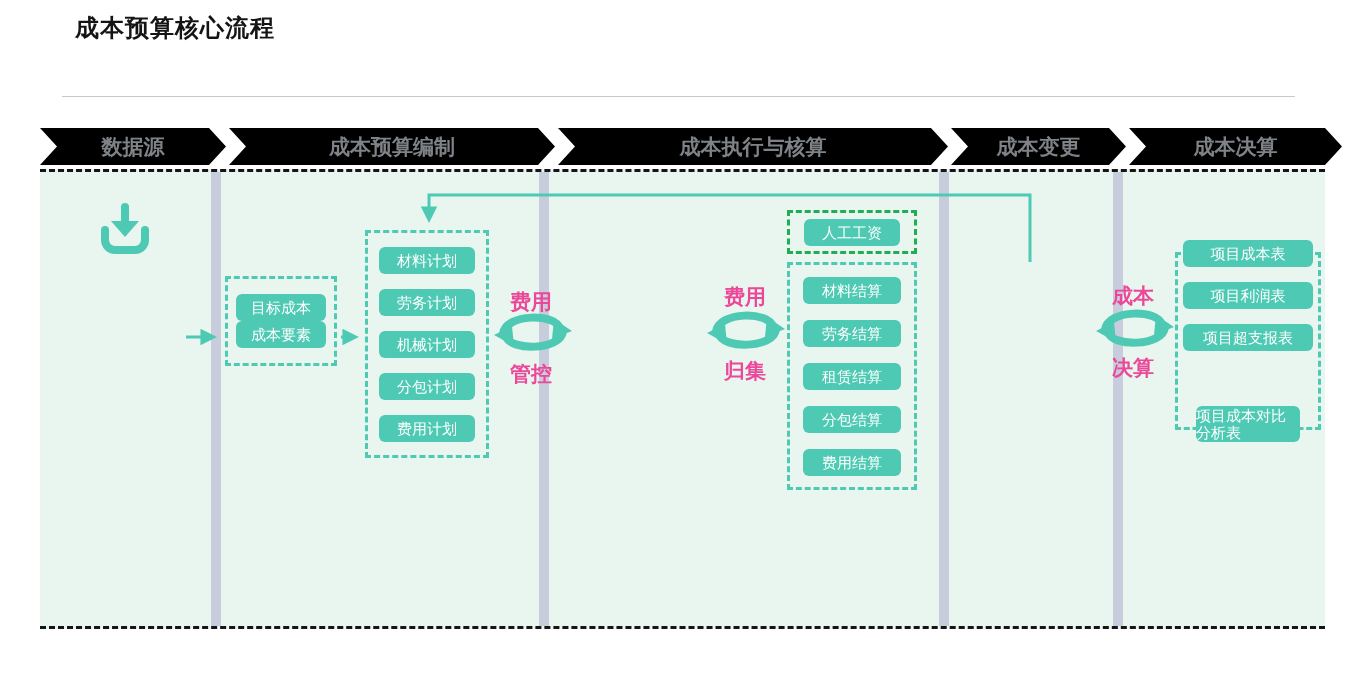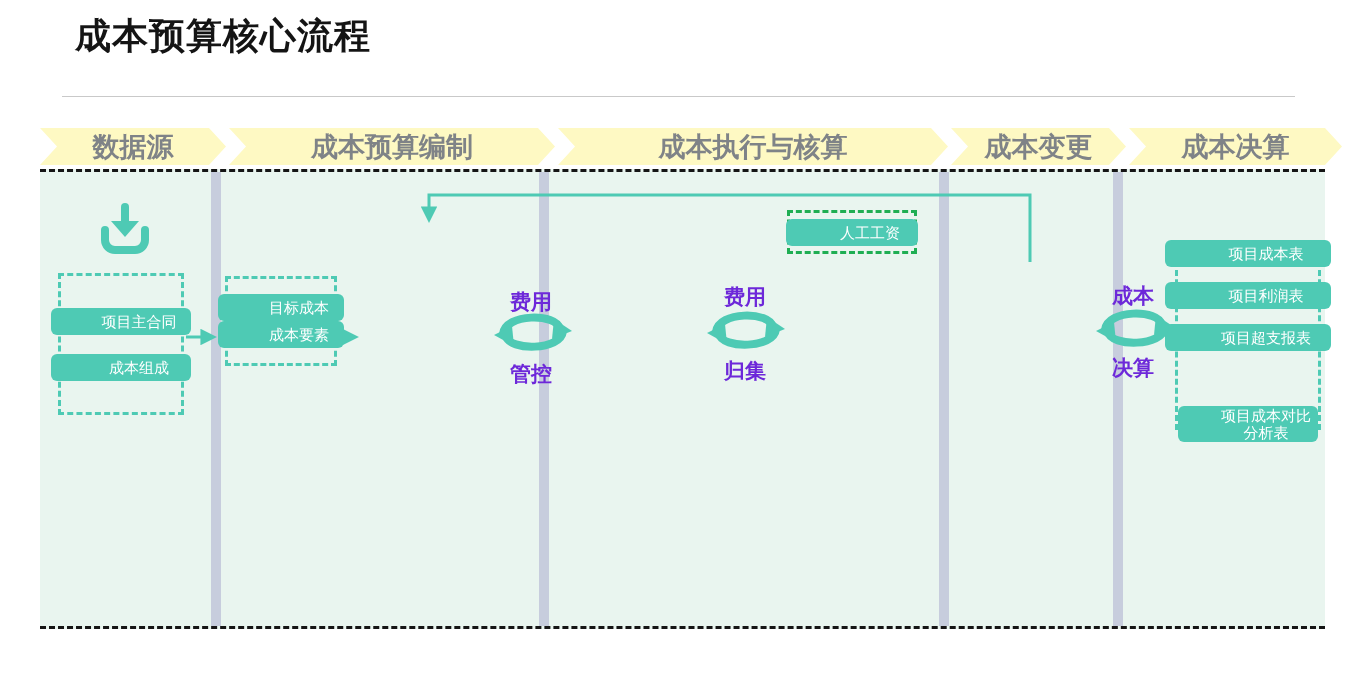--- a/index.html
+++ b/index.html
@@ -1,51 +1,51 @@
 <!DOCTYPE html>
 <html><head>
 <meta charset="utf-8">
 <style>
   html,body{margin:0;padding:0;background:#fff;}
   .page{position:relative;width:1358px;height:699px;background:#ffffff;
         font-family:"Liberation Sans","DejaVu Sans",sans-serif;overflow:hidden;}
-  .title{position:absolute;left:75px;top:12px;margin:0;font-size:36px;font-weight:900;
+  .title{position:absolute;left:75px;top:12px;margin:0;font-size:24px;font-weight:900;
          color:#141414;letter-spacing:1px;}
   .divider{position:absolute;left:62px;top:96px;width:1233px;height:1px;background:#c9c9c9;}
 
   
-  .phase{position:absolute;top:128px;height:37px;background:#fef9c3;
+  .phase{position:absolute;top:128px;height:37px;background:#000000;
          display:flex;align-items:center;justify-content:center;
-         color:#7f8387;font-weight:bold;font-size:27px;
+         color:#7f8387;font-weight:bold;font-size:21px;
          clip-path:polygon(0 0,calc(100% - 17px) 0,100% 50%,calc(100% - 17px) 100%,0 100%,17px 50%);}
 
   
   .body-band{position:absolute;left:40px;top:169px;width:1285px;height:460px;background:#e9f5ef;
              border-top:3px dashed #151515;border-bottom:3px dashed #151515;box-sizing:border-box;}
   .sep{position:absolute;top:172px;height:454px;width:10px;background:#c7cddd;}
 
   
   .dashed-box{position:absolute;border:3px dashed #4ecab4;box-sizing:border-box;
               display:flex;flex-direction:column;align-items:center;justify-content:center;}
   .dashed-box.green{border-color:#1fae53;}
   .node{background:#4ecab4;color:#fff;border-radius:6px;height:27px;flex:none;
         display:flex;align-items:center;justify-content:center;font-size:15px;
-        text-align:center;line-height:17px;padding-left:36px;}
+        line-height:17px;}
   .node.tall{height:36px;margin-top:40px;}
   .box-source .node{width:104px}
   .box-target .node{width:90px}
   .box-plans .node,.box-contracts .node{width:96px}
   .box-labor .node{width:96px}
   .box-settles .node,.box-changes .node{width:98px}
   .box-reports .node{width:130px}
   .box-reports .node.tall{width:104px}
 
   
   .cyc-label{position:absolute;width:84px;text-align:center;font-weight:bold;
-             font-size:21px;color:#6d28d9;}
+             font-size:21px;color:#ec4899;}
   .overlay,.cycle-icon{position:absolute;pointer-events:none;}
 </style>
 </head>
 <body>
 
 <div class="page">
 
   <h1 class="title">成本预算核心流程</h1>
   <div class="divider"></div>
 
@@ -64,32 +64,42 @@
   <div class="phase" style="left:951px;width:175px">
       <span>成本变更</span>
     </div>
 
   <div class="body-band"></div>
   <div class="sep" style="left:211px"></div>
   <div class="sep" style="left:539px"></div>
   <div class="sep" style="left:939px"></div>
   <div class="sep" style="left:1113px"></div>
 
-  <div class="dashed-box box-source" style="left:58px;top:273px;width:126px;height:142px;gap:19px">
-    <div class="node">项目主合同</div>
-    <div class="node">成本组成</div>
-  </div>
 
   <div class="dashed-box box-target" style="left:225px;top:276px;width:112px;height:90px;">
     <div class="node">目标成本</div>
     <div class="node">成本要素</div>
   </div>
+  <div class="dashed-box box-plans" style="left:365px;top:230px;width:124px;height:228px;gap:15px">
+    <div class="node">材料计划</div>
+    <div class="node">劳务计划</div>
+    <div class="node">机械计划</div>
+    <div class="node">分包计划</div>
+    <div class="node">费用计划</div>
+  </div>
 
   <div class="dashed-box green box-labor" style="left:787px;top:210px;width:130px;height:44px">
     <div class="node">人工工资</div>
+  </div>
+  <div class="dashed-box box-settles" style="left:787px;top:262px;width:130px;height:228px;gap:16px">
+    <div class="node">材料结算</div>
+    <div class="node">劳务结算</div>
+    <div class="node">租赁结算</div>
+    <div class="node">分包结算</div>
+    <div class="node">费用结算</div>
   </div>
 
 
   <div class="dashed-box box-reports" style="left:1175px;top:252px;width:146px;height:178px;gap:15px">
     <div class="node">项目成本表</div>
     <div class="node">项目利润表</div>
     <div class="node">项目超支报表</div>
     <div class="node tall">项目成本对比分析表</div>
   </div>
 

